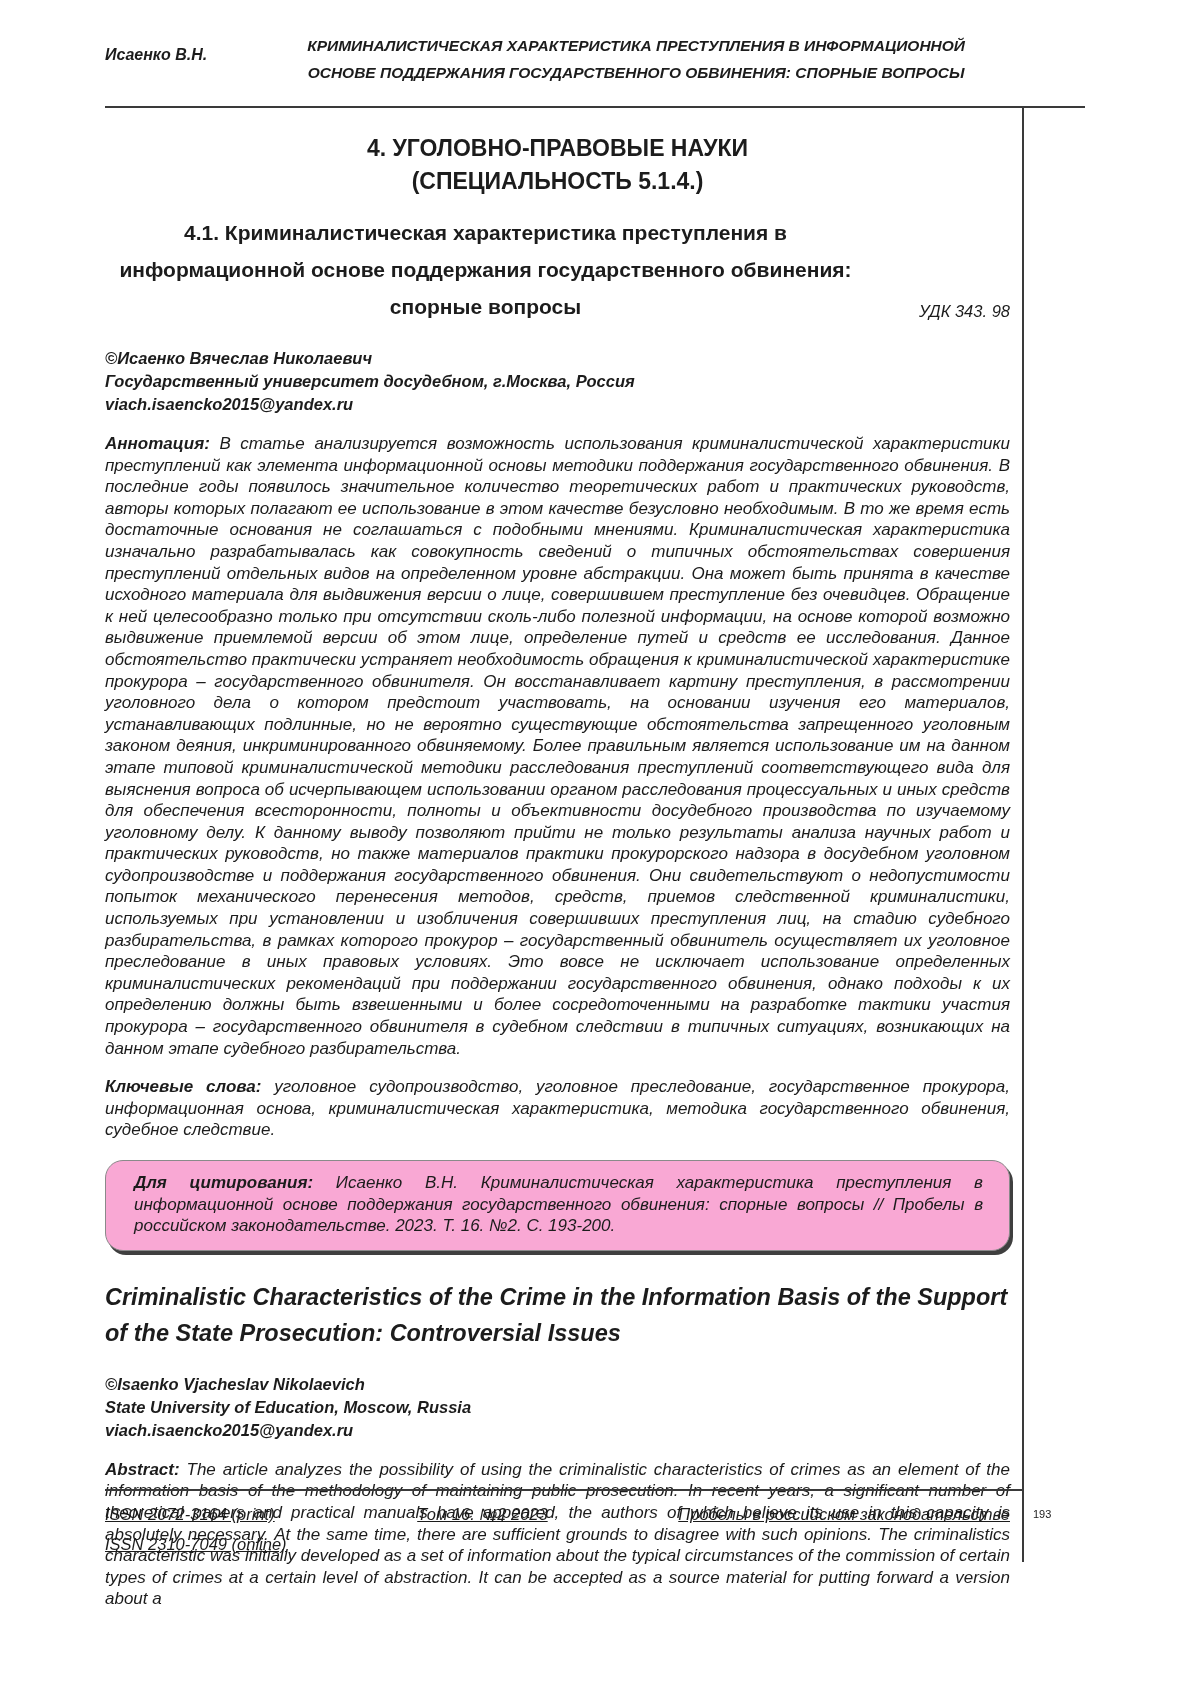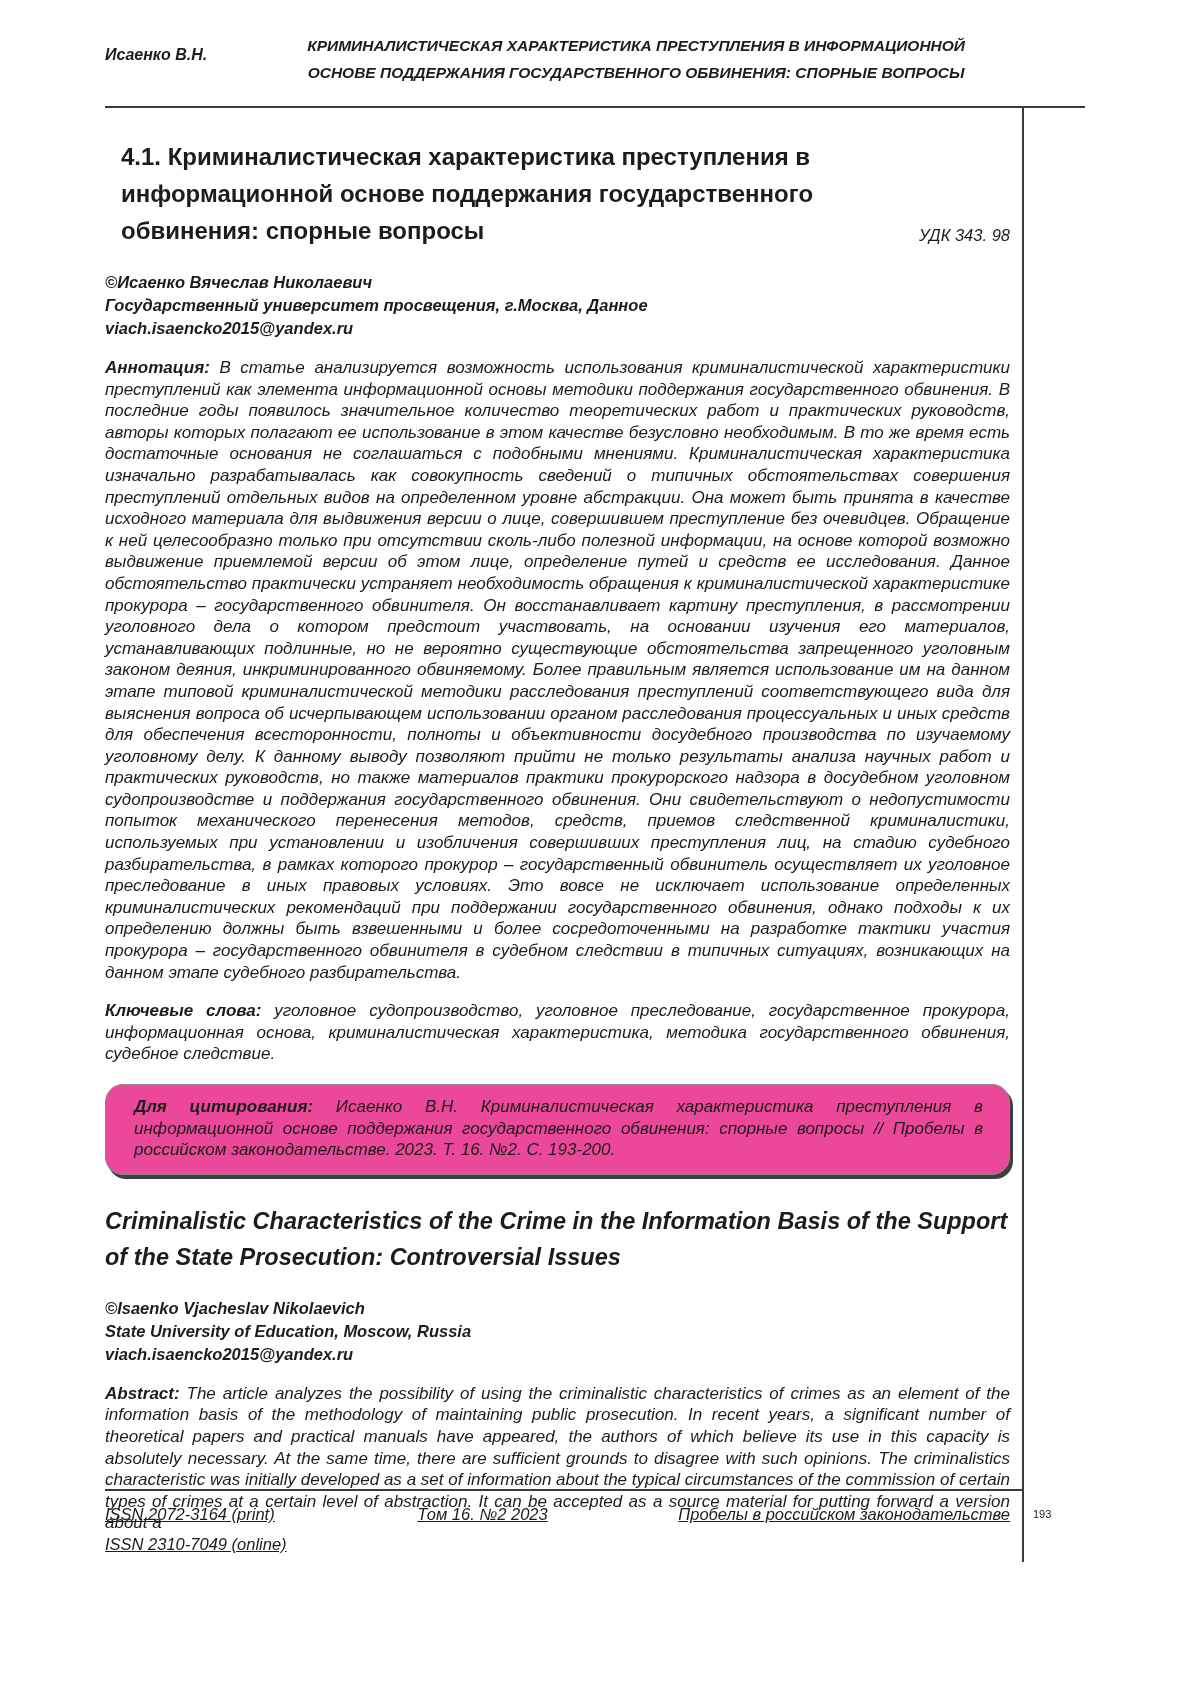--- a/index.html
+++ b/index.html
@@ -51,42 +51,42 @@
   .content {
     position: absolute; left: 105px; top: 122px; width: 905px;
   }
   .section-heading {
     text-align: center; font-weight: bold;
     font-size: 23px; line-height: 33px;
     margin-top: 10px;
   }
   .title-block { position: relative; margin-top: 16px; }
   .article-title {
-    margin: 16px; width: 745px;
-    font-size: 24px; line-height: 37px; font-weight: bold;
+    margin: 8px; width: 745px;
+    font-size: 21px; line-height: 37px; font-weight: bold; text-align: center;
   }
   .udk {
     position: absolute; right: 0; bottom: 4px;
     font-style: italic; font-size: 16.5px;
   }
   .authors {
     margin-top: 22px;
     font-weight: bold; font-style: italic;
     font-size: 16.5px; line-height: 23px;
   }
   .para {
     margin: 17px 0 0;
     font-style: italic; font-size: 17px; line-height: 21.6px;
     text-align: justify;
   }
   .para b { font-weight: bold; margin-top: 47px; }
 
   .citation-box {
     margin-top: 19px;
-    background: #ec4899;
+    background: #f9a8d4;
     border: 1px solid #8a8a8a;
     border-radius: 18px;
     box-shadow: 3px 4px 0 #3f3f3f;
     padding: 11px 26px 13px 28px;
   }
   .citation-box .para { margin: 0; }
 
   .en-title {
     margin: 28px 0 0; width: 905px;
     font-size: 23.5px; line-height: 36px;
@@ -115,29 +115,33 @@
     <div class="header-title">
       <div>КРИМИНАЛИСТИЧЕСКАЯ ХАРАКТЕРИСТИКА ПРЕСТУПЛЕНИЯ В ИНФОРМАЦИОННОЙ</div>
       <div>ОСНОВЕ ПОДДЕРЖАНИЯ ГОСУДАРСТВЕННОГО ОБВИНЕНИЯ: СПОРНЫЕ ВОПРОСЫ</div>
     </div>
   </div>
   <div class="header-rule"></div>
   <div class="vline"></div>
 
   <div class="content">
 
+    <div class="section-heading">
+      <div>4. УГОЛОВНО-ПРАВОВЫЕ НАУКИ</div>
+      <div>(СПЕЦИАЛЬНОСТЬ 5.1.4.)</div>
+    </div>
 
     <div class="title-block">
       <h1 class="article-title">4.1. Криминалистическая характеристика преступления в информационной основе поддержания государственного обвинения: спорные вопросы</h1>
       <div class="udk">УДК 343. 98</div>
     </div>
 
     <div class="authors">
       <div>©Исаенко Вячеслав Николаевич</div>
-      <div>Государственный университет просвещения, г.Москва, Данное</div>
+      <div>Государственный университет досудебном, г.Москва, Россия</div>
       <div>viach.isaencko2015@yandex.ru</div>
     </div>
 
     <p class="para"><b>Аннотация:</b> <span>В статье анализируется возможность использования криминалистической характеристики преступлений как элемента информационной основы методики поддержания государственного обвинения. В последние годы появилось значительное количество теоретических работ и практических руководств, авторы которых полагают ее использование в этом качестве безусловно необходимым. В то же время есть достаточные основания не соглашаться с подобными мнениями. Криминалистическая характеристика изначально разрабатывалась как совокупность сведений о типичных обстоятельствах совершения преступлений отдельных видов на определенном уровне абстракции. Она может быть принята в качестве исходного материала для выдвижения версии о лице, совершившем преступление без очевидцев. Обращение к ней целесообразно только при отсутствии сколь-либо полезной информации, на основе которой возможно выдвижение приемлемой версии об этом лице, определение путей и средств ее исследования. Данное обстоятельство практически устраняет необходимость обращения к криминалистической характеристике прокурора – государственного обвинителя. Он восстанавливает картину преступления, в рассмотрении уголовного дела о котором предстоит участвовать, на основании изучения его материалов, устанавливающих подлинные, но не вероятно существующие обстоятельства запрещенного уголовным законом деяния, инкриминированного обвиняемому. Более правильным является использование им на данном этапе типовой криминалистической методики расследования преступлений соответствующего вида для выяснения вопроса об исчерпывающем использовании органом расследования процессуальных и иных средств для обеспечения всесторонности, полноты и объективности досудебного производства по изучаемому уголовному делу. К данному выводу позволяют прийти не только результаты анализа научных работ и практических руководств, но также материалов практики прокурорского надзора в досудебном уголовном судопроизводстве и поддержания государственного обвинения. Они свидетельствуют о недопустимости попыток механического перенесения методов, средств, приемов следственной криминалистики, используемых при установлении и изобличения совершивших преступления лиц, на стадию судебного разбирательства, в рамках которого прокурор – государственный обвинитель осуществляет их уголовное преследование в иных правовых условиях. Это вовсе не исключает использование определенных криминалистических рекомендаций при поддержании государственного обвинения, однако подходы к их определению должны быть взвешенными и более сосредоточенными на разработке тактики участия прокурора – государственного обвинителя в судебном следствии в типичных ситуациях, возникающих на данном этапе судебного разбирательства.</span></p>
 
     <p class="para"><b>Ключевые слова:</b> <span>уголовное судопроизводство, уголовное преследование, государственное прокурора, информационная основа, криминалистическая характеристика, методика государственного обвинения, судебное следствие.</span></p>
 
     <div class="citation-box">
       <p class="para"><b>Для цитирования:</b> <span>Исаенко В.Н. Криминалистическая характеристика преступления в информационной основе поддержания государственного обвинения: спорные вопросы // Пробелы в российском законодательстве. 2023. Т. 16. №2. С. 193-200.</span></p>
     </div>

